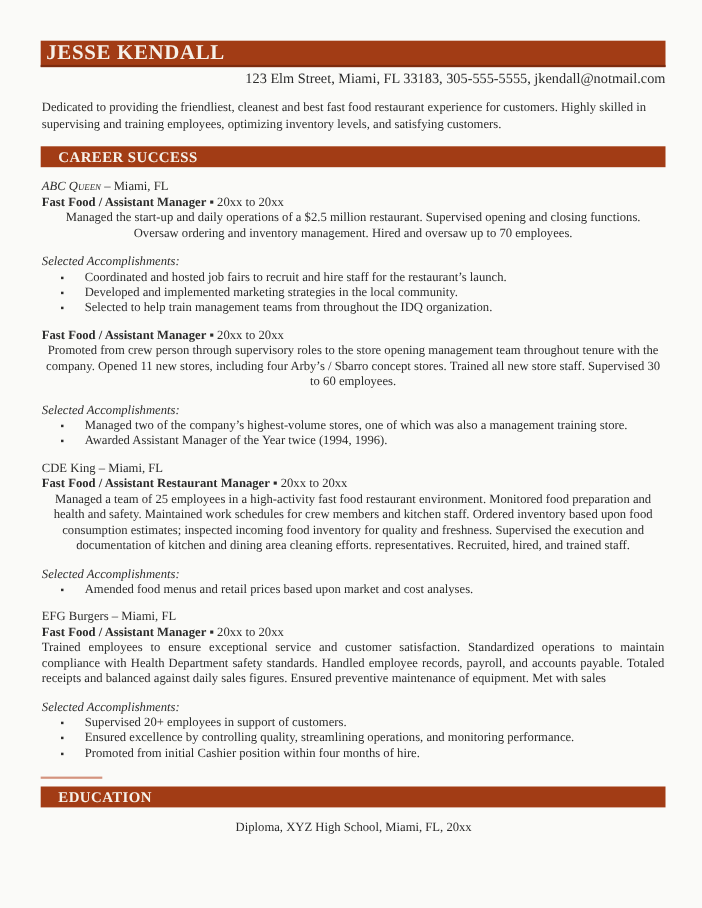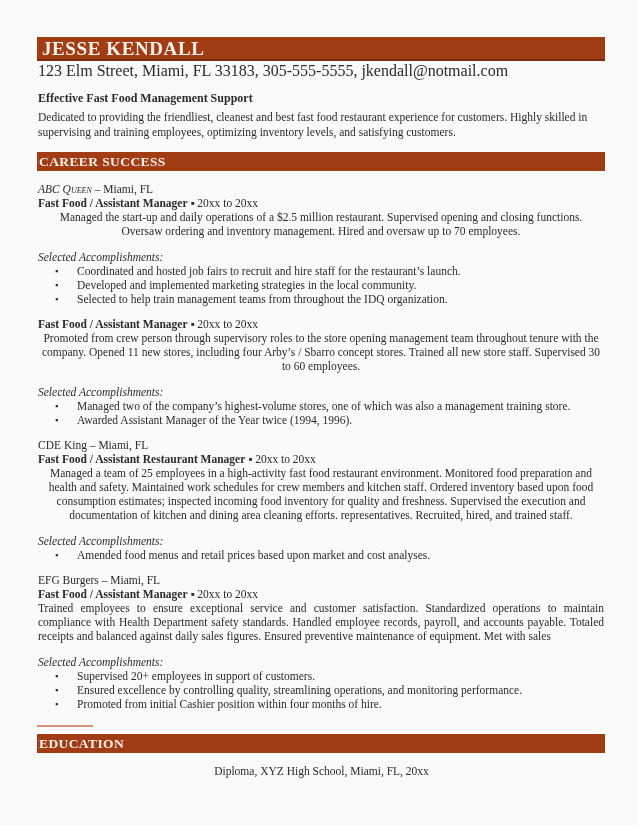--- a/index.html
+++ b/index.html
@@ -25,39 +25,40 @@
   
   .name-bar{
     height:24px;line-height:23px;
     background:var(--accent);
     border-bottom:2px solid var(--accent-dark);
     color:var(--bar-text);
     font-size:19px;font-weight:bold;letter-spacing:.6px;
     padding-left:5px;
   }
   .contact-line{
-    font-size:16px;line-height:14px;
+    font-size:13px;line-height:14px;
     margin:3px 0 13px 1px;
+    text-align:right;
   }
   .objective-title{
     font-size:12px;font-weight:bold;
     margin:0 0 4px 1px;
   }
   .objective-text{
     font-size:11.5px;line-height:14.5px;
     margin:0 0 13px 1px;
     max-width:566px;
   }
   
   .section-bar{
     height:19px;line-height:19px;
     background:var(--accent);
     color:var(--bar-text);
     font-size:13.5px;font-weight:bold;letter-spacing:.4px;
-    padding-left:2px;
+    padding-left:16px;
     margin-bottom:11px;
   }
   
   .job{
     font-size:11.5px;line-height:14px;
     margin:0 0 11px 1px;
     max-width:566px;
   }
   .company-line{white-space:nowrap;}
   .smallcaps{font-variant:small-caps;font-style:italic;}
@@ -87,21 +88,20 @@
 </head>
 <body>
 
 <div class="page">
 
   <div class="name-bar">
     <span>JESSE KENDALL</span>
   </div>
   <div class="contact-line">123 Elm Street, Miami, FL 33183, 305-555-5555, jkendall@notmail.com</div>
 
-  <div class="objective-title">Effective Fast Food Management Support</div>
   <div class="objective-text">Dedicated to providing the friendliest, cleanest and best fast food restaurant experience for customers. Highly skilled in supervising and training employees, optimizing inventory levels, and satisfying customers.</div>
 
   <div class="section-bar">
     <span>CAREER SUCCESS</span>
   </div>
 
   <div class="job">
     <div class="company-line">
       <span class="smallcaps">ABC Queen</span>
       <span>– Miami, FL</span>

